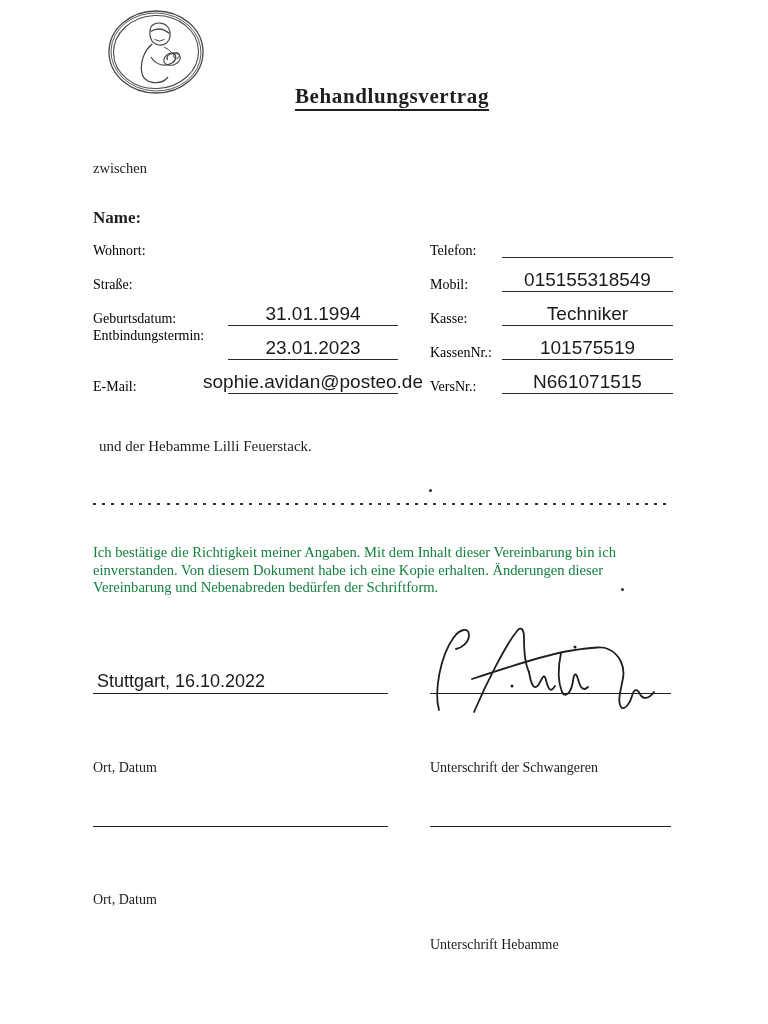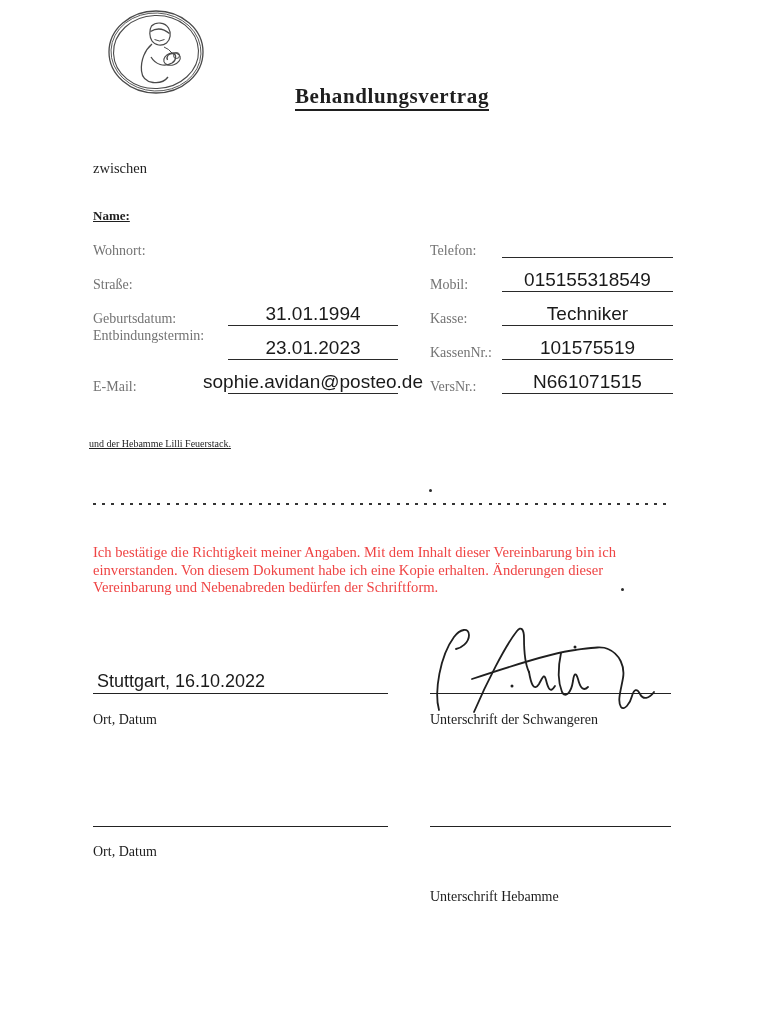--- a/index.html
+++ b/index.html
@@ -34,78 +34,78 @@
     letter-spacing: 0.6px;
     padding-left: 16px;
   }
   .doc-title span {
     border-bottom: 2px solid #1f1f1f;
     padding-bottom: 1px;
   }
 
   .intro-word { left: 93px; top: 142px; font-size: 14.5px; margin-top: 18px; }
 
-  .name-label { left: 93px; top: 208px; font-size: 13px; font-weight: bold; text-decoration: underline; }
-
-  .field-label { font-size: 14px; color: #737373; white-space: nowrap; }
+  .name-label { left: 93px; top: 208px; font-size: 17px; font-weight: bold; }
+
+  .field-label { font-size: 14px; color: #000000; white-space: nowrap; }
   .field-line {
     border-bottom: 1.5px solid #2a2a2a;
     height: 27px;
     display: flex;
     align-items: flex-end;
     justify-content: center;
   }
   .field-value {
     font-family: "Liberation Sans", sans-serif;
     font-size: 19px;
     color: #1a1a1a;
     white-space: nowrap;
     line-height: 1;
     padding-bottom: 2px;
   }
   .lcol-label { left: 93px; }
   .lcol-line  { left: 228px; width: 170px; }
   .rcol-label { left: 430px; }
   .rcol-line  { left: 502px; width: 171px; }
 
-  .closing-line { left: 89px; top: 438px; font-size: 10px; text-decoration: underline; }
+  .closing-line { left: 99px; top: 438px; font-size: 15px; }
 
   .stray-dot {
     width: 3px; height: 3px; border-radius: 50%;
     background: #2a2a2a;
   }
   .dashed-separator {
     left: 93px; top: 503px; width: 573px; height: 2px;
     background: repeating-linear-gradient(90deg, #333 0 3px, transparent 3px 9.2px);
   }
 
   .agreement-par {
     left: 93px; top: 544px; width: 578px;
     font-size: 14.6px;
     line-height: 17.6px;
-    color: #ef4444;
+    color: #15803d;
   }
 
   .sig-line {
     border-bottom: 1.6px solid #222;
   }
   .sig-line.left-a  { left: 93px;  top: 666px; width: 295px; height: 28px; }
   .sig-line.right-a { left: 430px; top: 666px; width: 241px; height: 28px; }
   .sig-line.left-b  { left: 93px;  top: 798px; width: 295px; height: 29px; }
   .sig-line.right-b { left: 430px; top: 798px; width: 241px; height: 29px; }
 
   .place-date-value {
     left: 97px; top: 671px;
     font-family: "Liberation Sans", sans-serif;
     font-size: 18px;
     color: #1a1a1a;
     white-space: nowrap;
     text-align: right;
   }
-  .sig-caption { font-size: 14px; color: #1c1c1c; }
+  .sig-caption { font-size: 14px; color: #1c1c1c; margin-top: 48px; }
   .cap-ort-a  { left: 93px;  top: 712px; }
   .cap-unt-a  { left: 430px; top: 712px; }
   .cap-ort-b  { left: 93px;  top: 844px; }
   .cap-unt-b  { left: 430px; top: 889px; }
 
   .signature-svg { left: 425px; top: 618px; }
 
   svg { display: block; }
 </style>
 </head>

